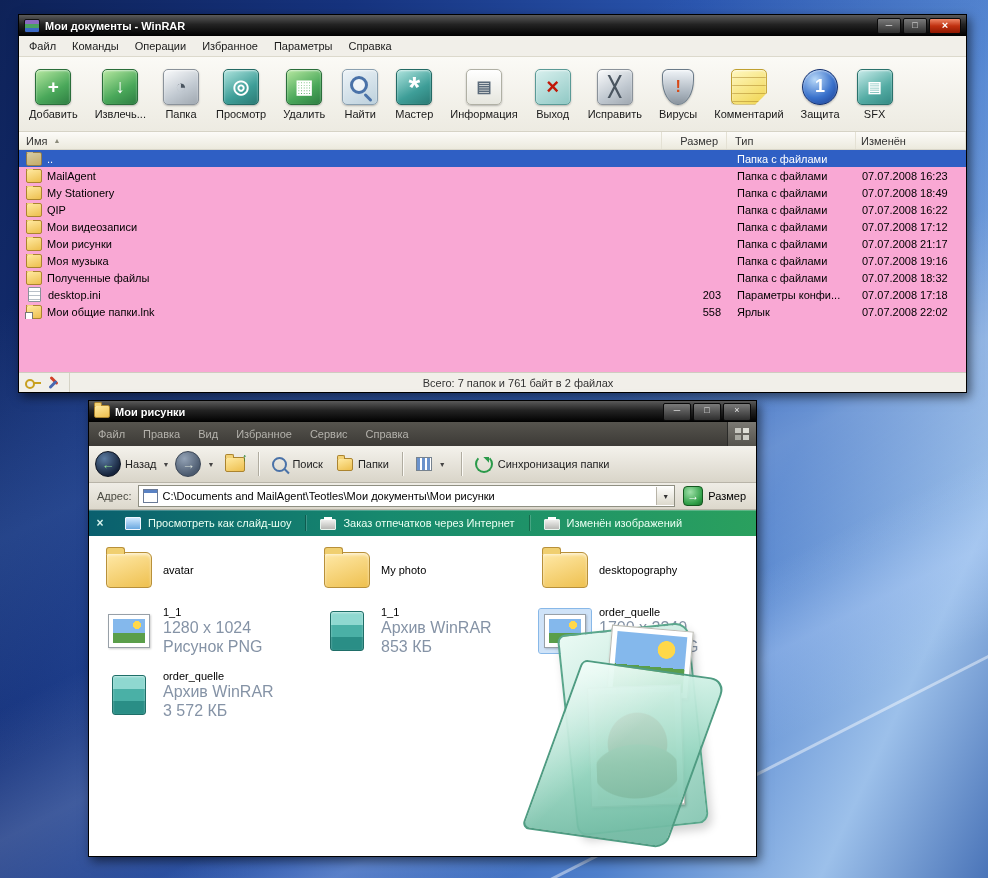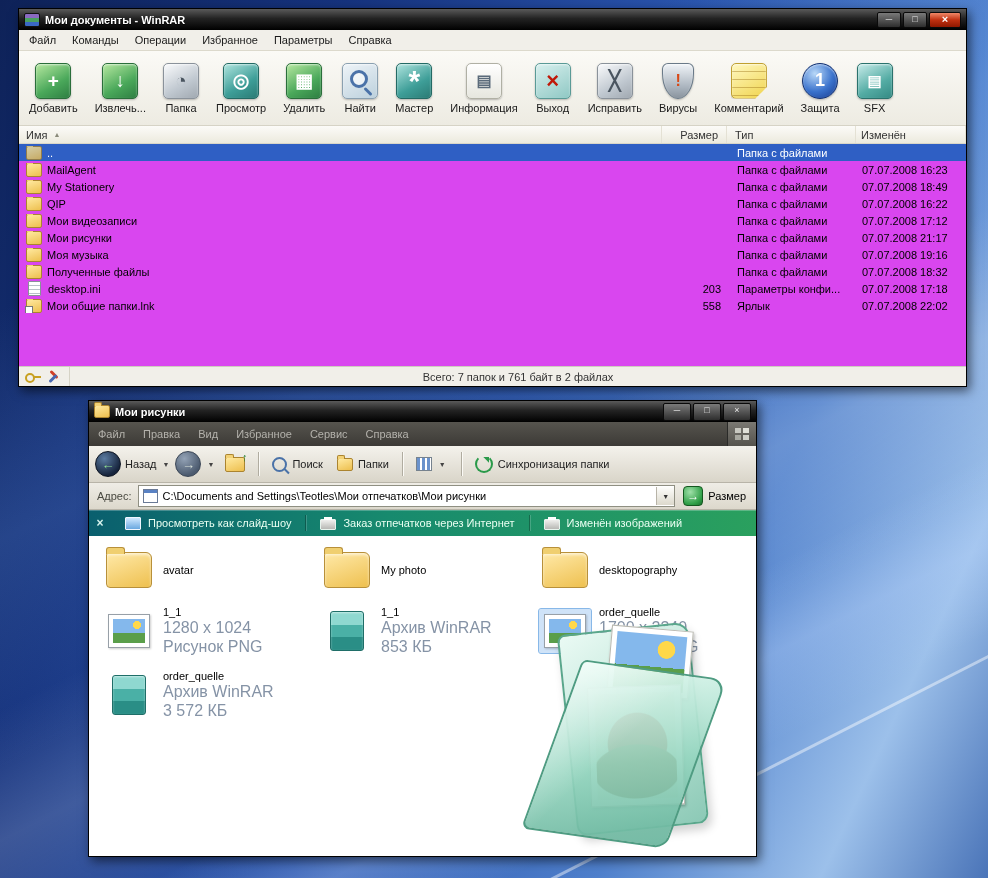--- a/index.html
+++ b/index.html
@@ -17,21 +17,21 @@
 
   .win{position:absolute;border:1px solid #000;box-shadow:3px 4px 10px rgba(0,0,0,.55);display:flex;flex-direction:column;background:#f1efe9}
   .titlebar{height:21px;background:linear-gradient(#5a5a5a,#232323 45%,#000);display:flex;align-items:center;gap:5px;padding:0 5px;flex:none}
   .title-text{color:#fff;font-size:11px;font-weight:bold;text-shadow:0 1px 1px #000;flex:1;white-space:nowrap;overflow:hidden}
   .caption-btns{display:flex;gap:2px;align-items:center}
   .cap-btn{width:22px;height:14px;background:linear-gradient(#7a7a7a,#2e2e2e);border:1px solid #0a0a0a;border-radius:2px;color:#e8e8e8;font-size:9px;line-height:12px;text-align:center;cursor:default}
   .cap-btn.close-red{width:30px;background:linear-gradient(#f08868,#c03010 50%,#901800);color:#fff;font-weight:bold;font-size:11px}
   .ex-cap{width:26px;height:16px}
 
   
-  .winrar-win{left:18px;top:8px;width:947px;height:377px}
+  .winrar-win{left:18px;top:14px;width:947px;height:377px}
   .app-ic{width:14px;height:12px;border-radius:2px;flex:none;
     background:linear-gradient(#8a6ac0 0 33%,#4aa060 33% 66%,#3a68c4 66%);border:1px solid #111}
   .menubar{height:20px;display:flex;align-items:center;background:#f1efe9;border-bottom:1px solid #dcd9cc;font-size:11px;color:#1a1a1a;flex:none;padding-left:2px}
   .menu-item{padding:2px 8px;cursor:default}
   .toolbar{height:74px;display:flex;align-items:center;padding:0 3px;background:linear-gradient(#fbfaf6,#edebe2);border-bottom:1px solid #d6d3c6;flex:none}
   .tool-btn{display:flex;flex-direction:column;align-items:center;gap:3px;padding:3px 7px;margin-right:3px;border-radius:3px}
   .tool-label{font-size:11px;color:#1a1a1a;white-space:nowrap}
   .tbi{width:34px;height:34px;border-radius:5px;display:flex;align-items:center;justify-content:center;
     font-size:19px;font-weight:bold;color:#fff;position:relative;
     box-shadow:inset 0 1px 2px rgba(255,255,255,.6),0 1px 2px rgba(0,0,0,.25)}
@@ -51,21 +51,21 @@
   .ic-mag::after{content:'';position:absolute;right:4px;bottom:5px;width:10px;height:3px;background:#4a72a8;transform:rotate(45deg);border-radius:2px}
   .ic-star{font-size:30px;line-height:46px}
 
   .addrrow{height:26px;display:flex;align-items:center;background:#f1efe9;border-bottom:1px solid #d6d3c6;flex:none}
   .addrfield{margin-left:48px;margin-right:6px;flex:1;height:20px;background:#fff;border:1px solid #8f8f82;display:flex;align-items:center;gap:5px;padding-left:5px;font-size:11px}
   .addr-text{flex:1;white-space:nowrap;overflow:hidden;color:#000}
   .addr-drop{width:17px;height:18px;background:linear-gradient(#fdfdfb,#dcd9cc);border-left:1px solid #b8b4a8;display:flex;align-items:center;justify-content:center;font-size:7px;color:#333}
   .mini-folder{width:14px;height:11px;position:relative;background:linear-gradient(160deg,#ffe9a0,#edbf4e);border:1px solid #ab842f;border-radius:2px;flex:none}
   .mini-folder::before{content:'';position:absolute;left:-1px;top:-4px;width:6px;height:3px;background:#f3d276;border:1px solid #ab842f;border-bottom:none;border-radius:2px 2px 0 0}
 
-  .listpanel{flex:1;display:flex;flex-direction:column;background:#d946ef;overflow:hidden}
+  .listpanel{flex:1;display:flex;flex-direction:column;background:#f9a8d4;overflow:hidden}
   .listheader{height:17px;display:flex;align-items:center;background:linear-gradient(#fcfbf8,#ecead e0);background:linear-gradient(#fcfbf8,#eceade);border-bottom:1px solid #d9d6c9;font-size:11px;color:#333;flex:none}
   .listheader .col{border-right:1px solid #e4e1d4;height:100%;display:flex;align-items:center}
   .col-name{flex:1;padding-left:7px;gap:6px}
   .col-size{width:56px;justify-content:flex-end;padding-right:8px}
   .col-type{width:120px;padding-left:8px}
   .col-mod{width:104px;padding-left:5px}
   .sort-arrow{font-size:7px;color:#8a8a7a}
   .listbody{flex:1}
   .frow{display:flex;align-items:center;height:17px;font-size:11px;color:#000}
   .frow.selected{background:#2f5fc4;color:#fff}
@@ -411,21 +411,21 @@
       <span class="sep"></span>
       <span class="ex-tool">
         <span class="sync-ic"></span>
         <span>Синхронизация папки</span>
       </span>
     </div>
     <div class="ex-addr">
       <span class="ex-addr-label">Адрес:</span>
       <span class="ex-field">
         <span class="page-ic"></span>
-        <span class="addr-text">C:\Documents and Settings\Teotles\Мои отпечатков\Мои рисунки</span>
+        <span class="addr-text">C:\Documents and MailAgent\Teotles\Мои документы\Мои рисунки</span>
         <span class="addr-drop">▼</span>
       </span>
       <span class="go-btn">
         <span class="go-ic">→</span>
         <span>Размер</span>
       </span>
     </div>
     <div class="tasksbar">
       <span class="task-close">×</span>
     <span class="task-item">

